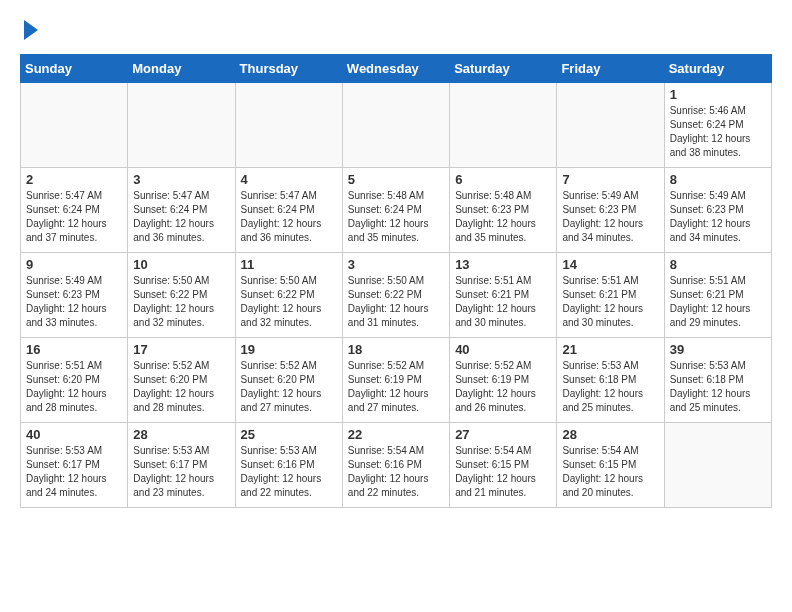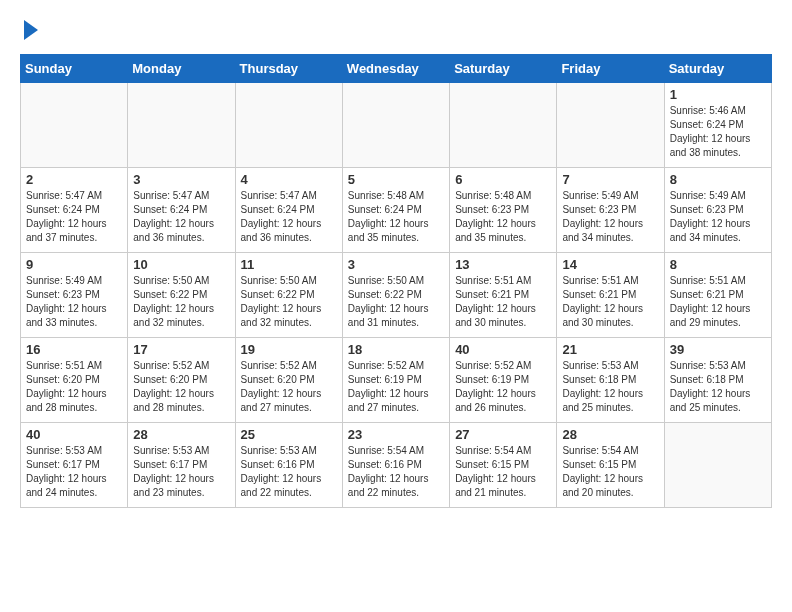--- a/index.html
+++ b/index.html
@@ -309,21 +309,21 @@
 and 23 minutes.</div>
         </td>
         <td>
           <span class="day-num">25</span>
           <div class="day-info" style="white-space: pre-line;">Sunrise: 5:53 AM
 Sunset: 6:16 PM
 Daylight: 12 hours
 and 22 minutes.</div>
         </td>
         <td>
-          <span class="day-num">23</span>
+          <span class="day-num">22</span>
           <div class="day-info" style="white-space: pre-line;">Sunrise: 5:54 AM
 Sunset: 6:16 PM
 Daylight: 12 hours
 and 22 minutes.</div>
         </td>
         <td>
           <span class="day-num">27</span>
           <div class="day-info" style="white-space: pre-line;">Sunrise: 5:54 AM
 Sunset: 6:15 PM
 Daylight: 12 hours

